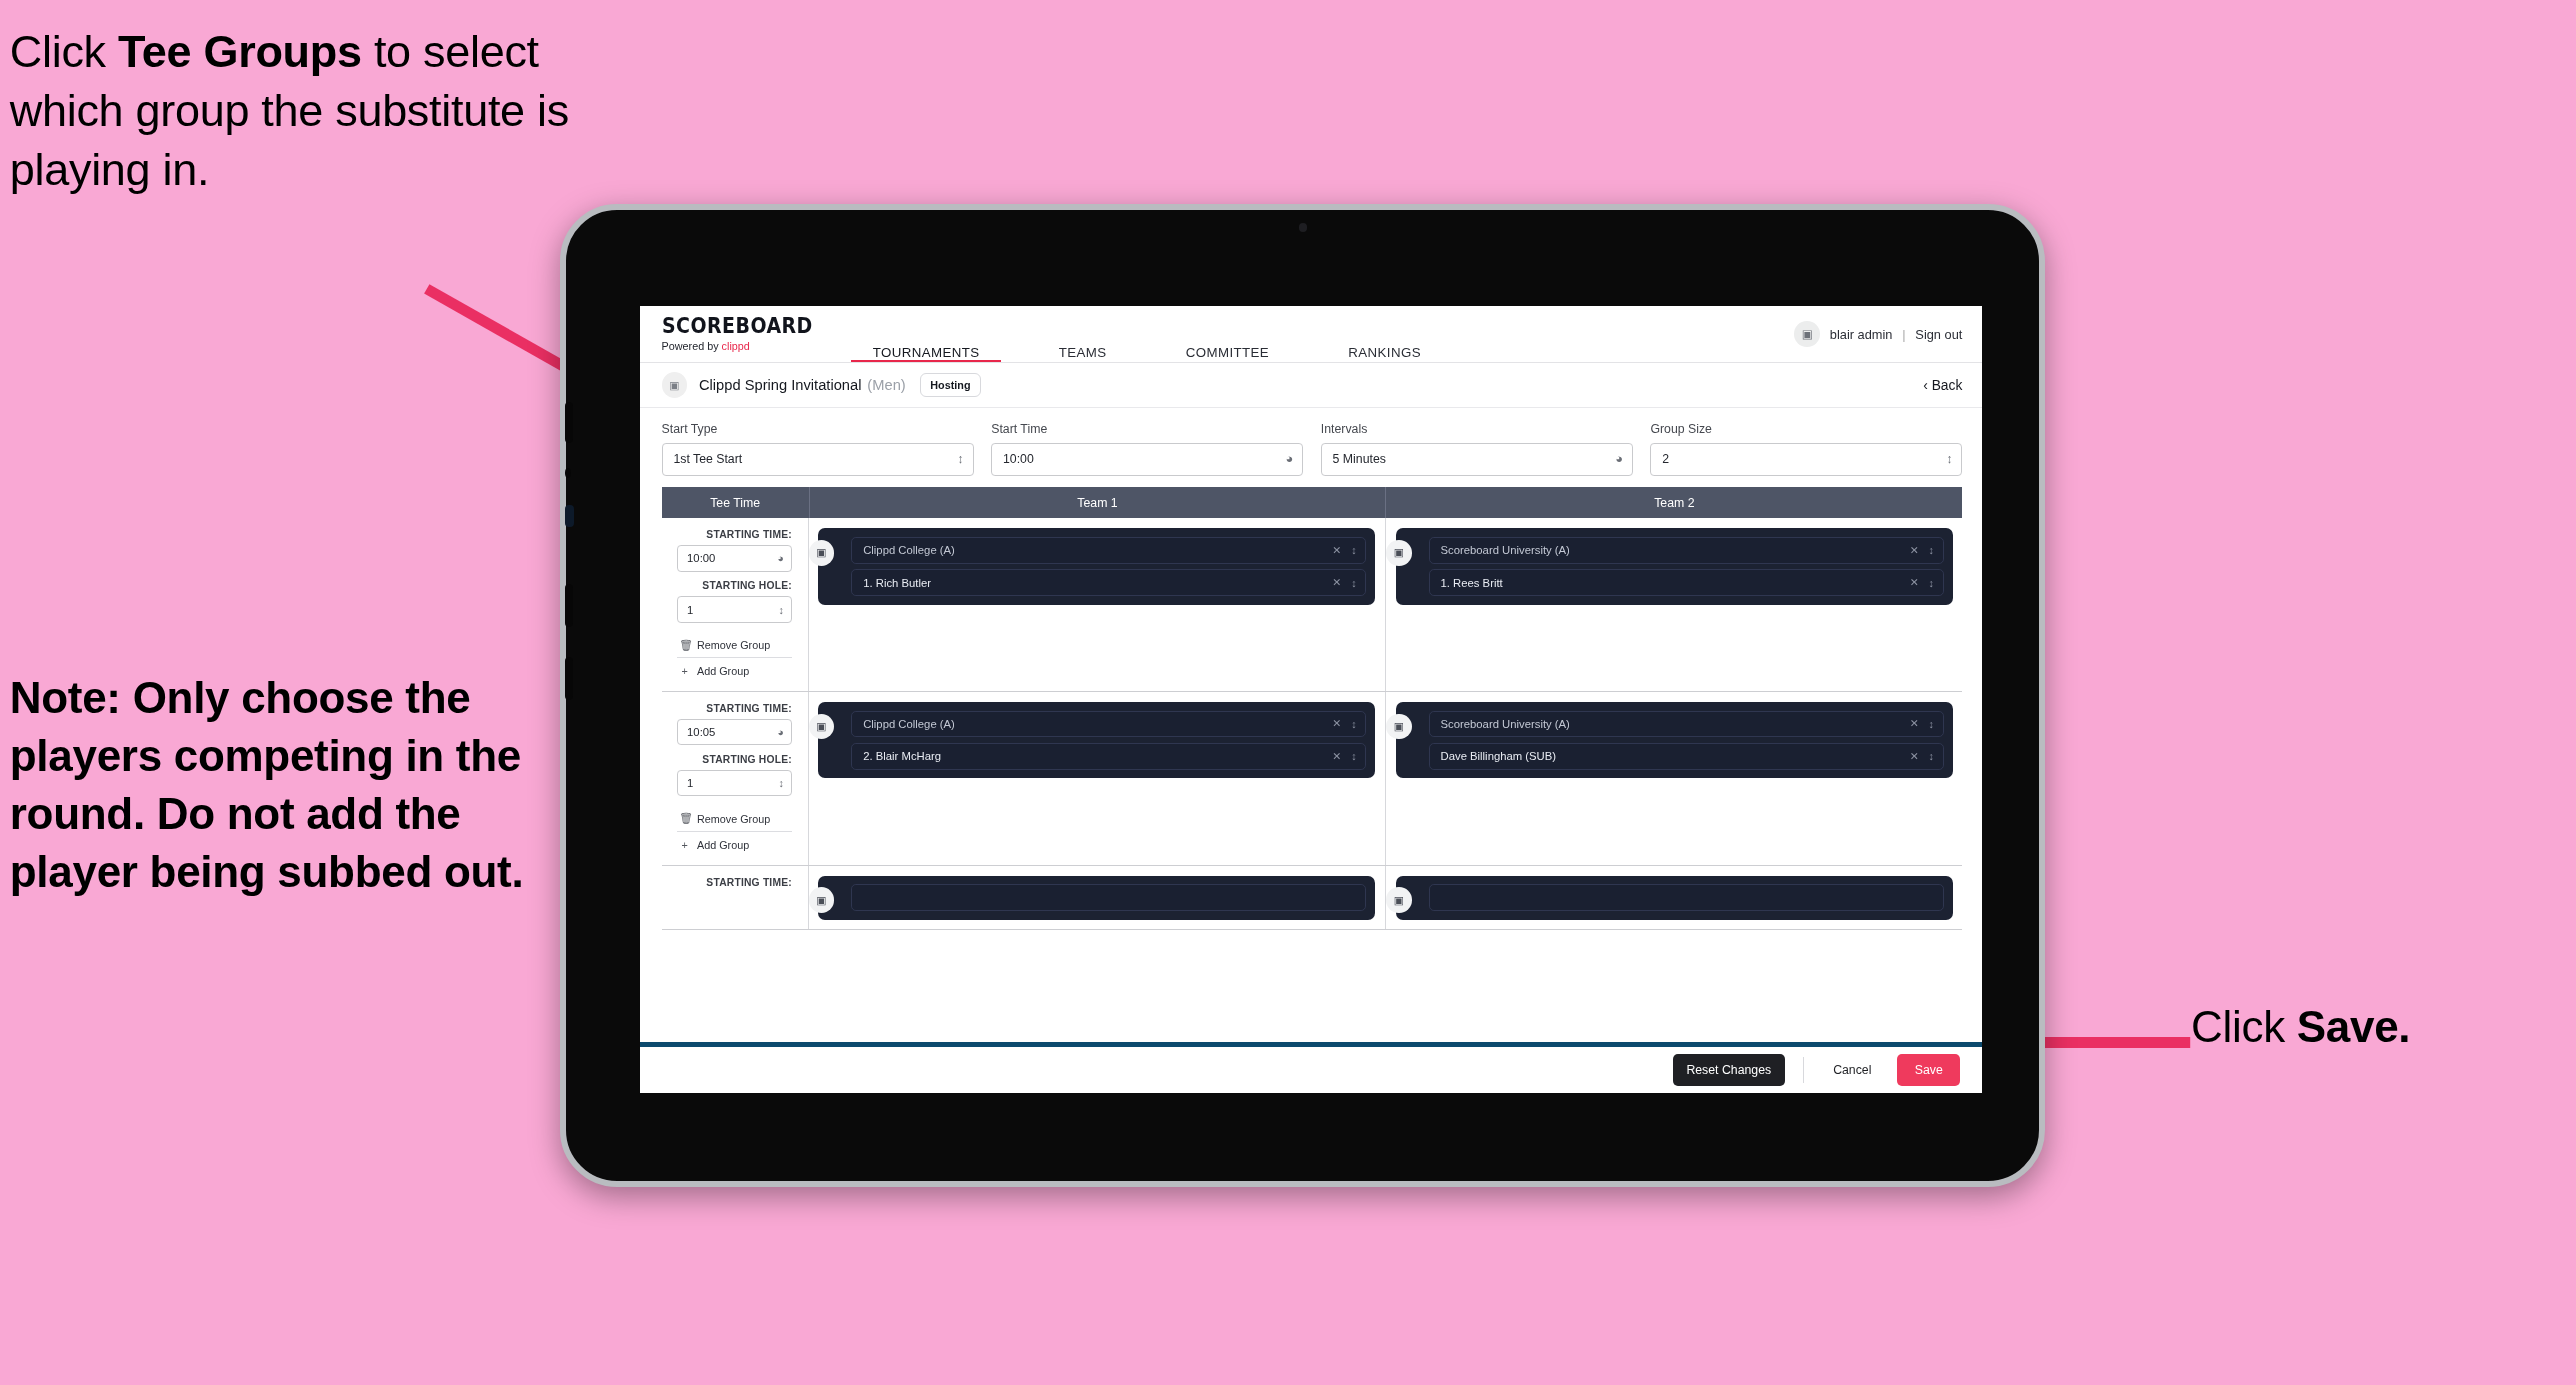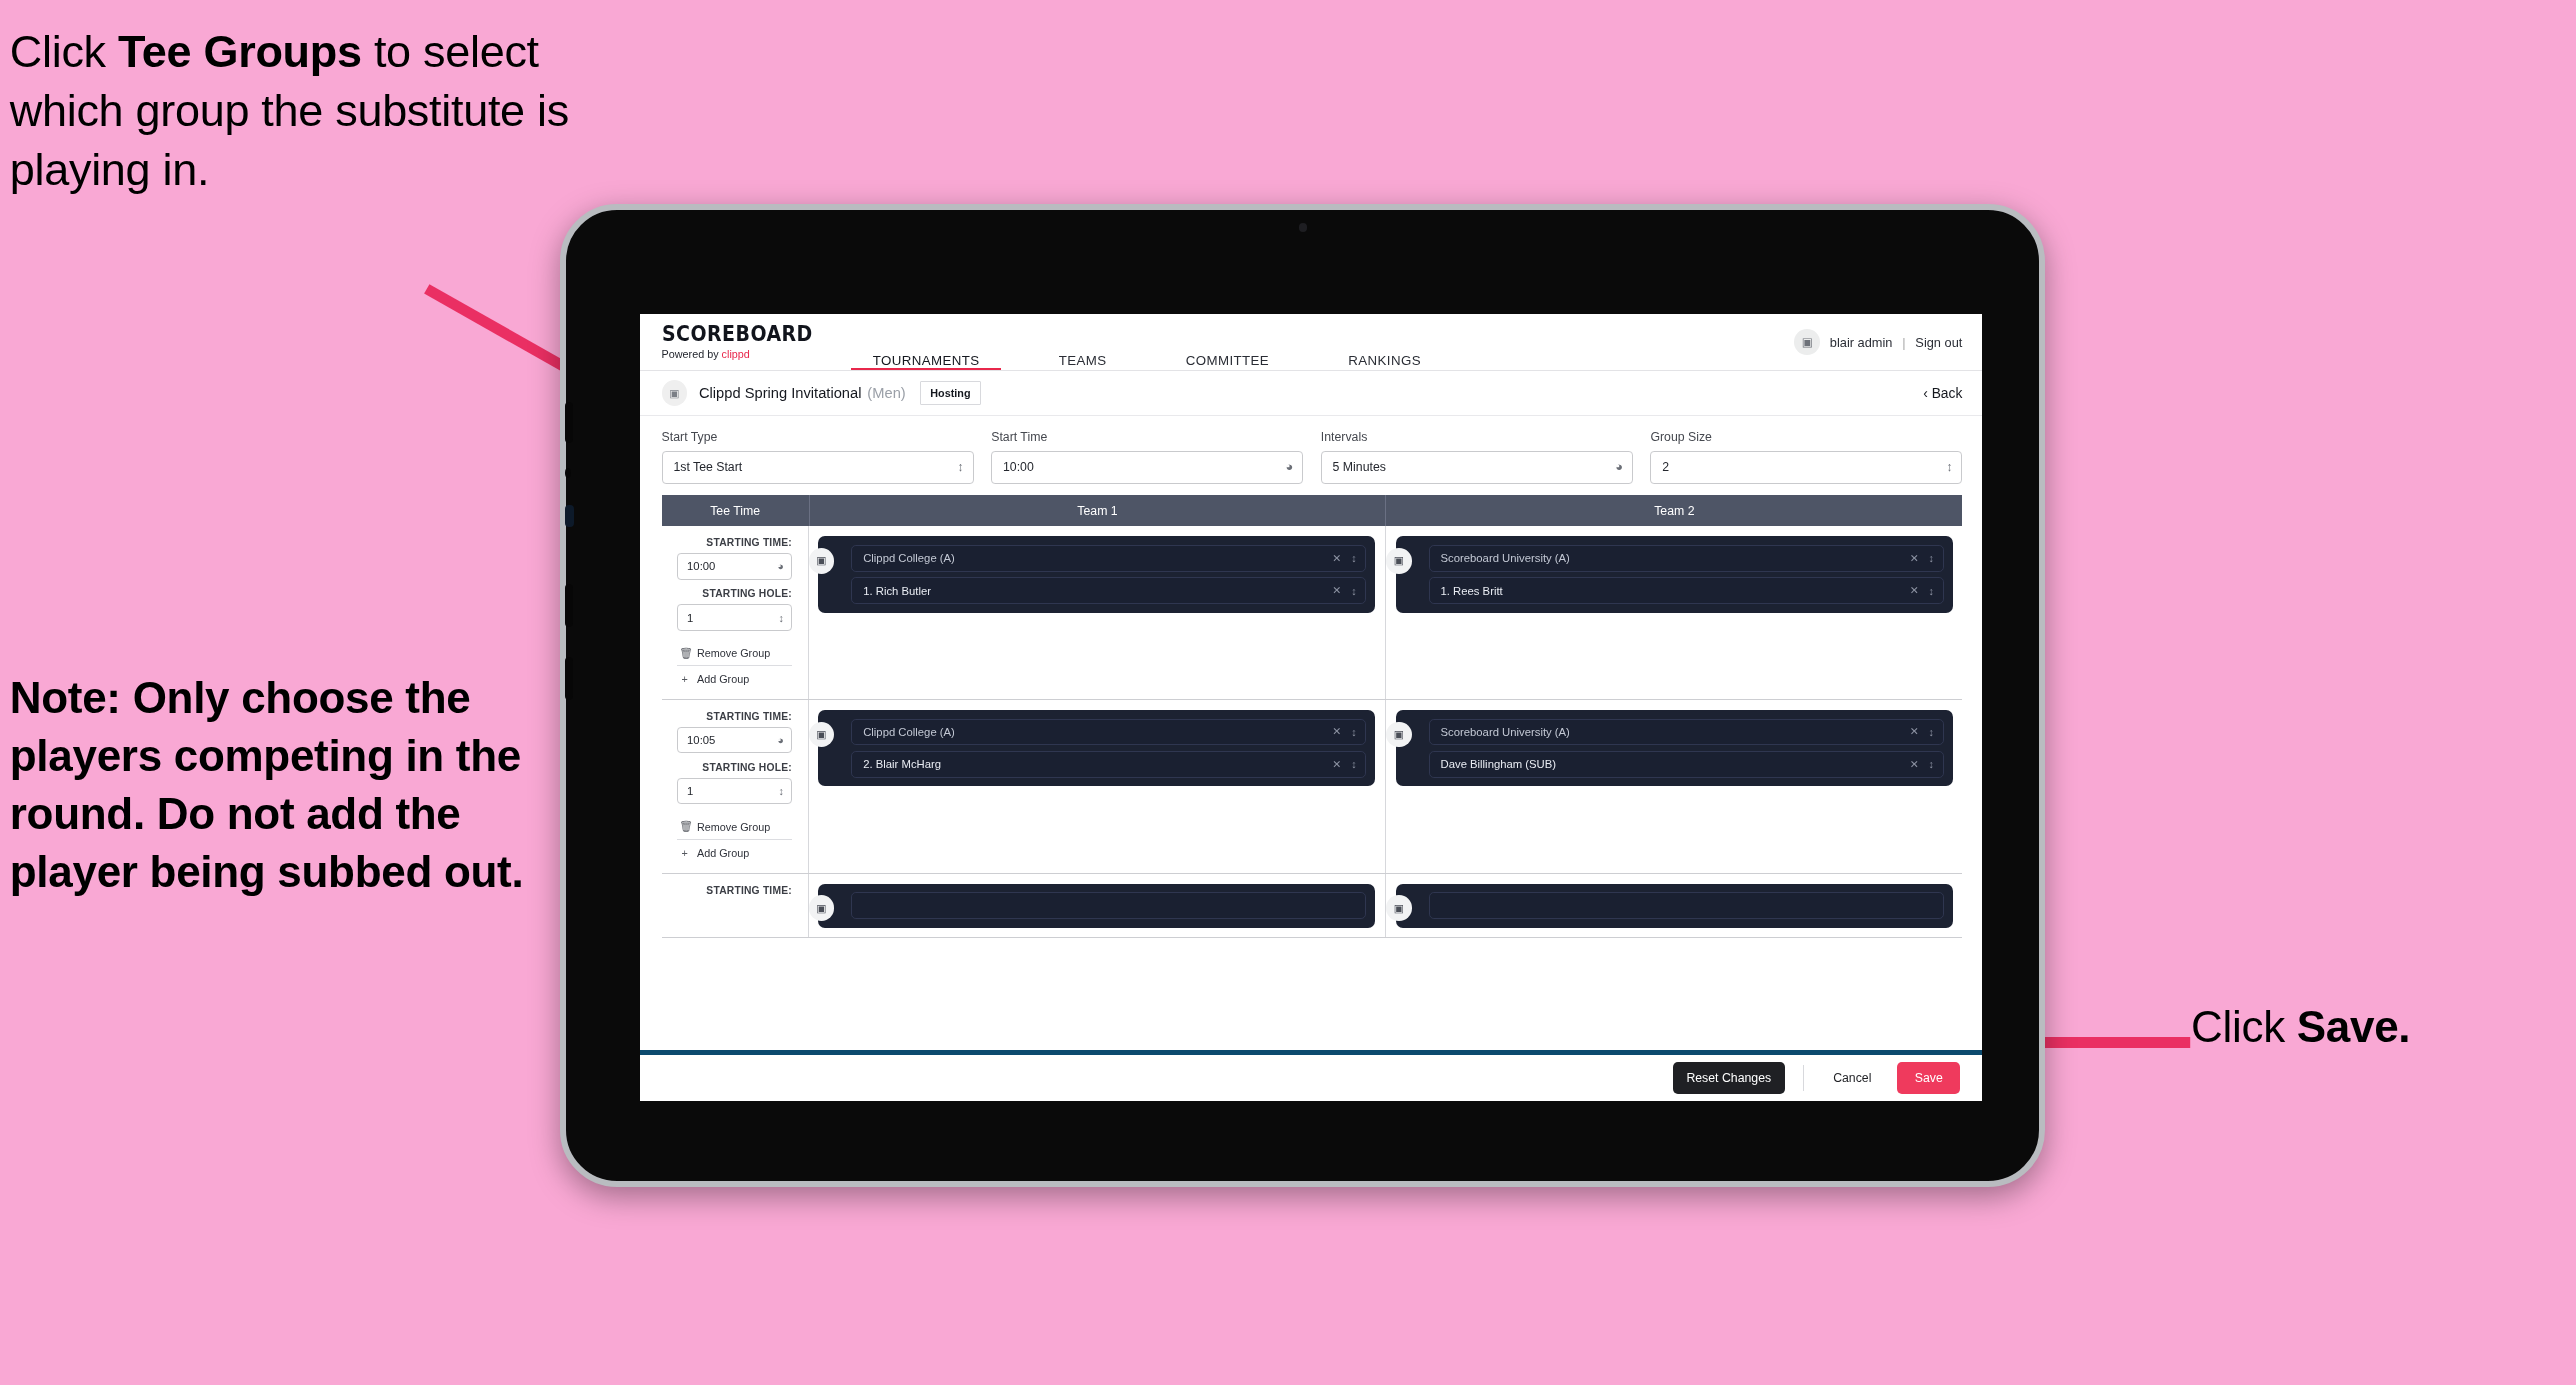--- a/index.html
+++ b/index.html
@@ -43,21 +43,21 @@
   .side-btn { position: absolute; left: -1px; border-radius: 3.9px; background: #070707; }
   #sb1 { top: 192px; width: 7.9px; height: 41px; }
   #sb2 { top: 258px; width: 5.9px; height: 9.8px; border-radius:50%; }
   #sb3 { top: 295px; width: 8.8px; height: 21.6px; background: #0d1a2a; }
   #sb4 { top: 374px; width: 7.9px; height: 43px; }
   #sb5 { top: 447px; width: 7.9px; height: 43px; }
 
   
   #screen {
     position: absolute;
-    left: 74px; top: 104px;
+    left: 74px; top: 96px;
     width: 1342px; height: 787px;
     background: #ffffff;
     overflow: hidden;
     display: flex; flex-direction: column;
   }
 
   
   #navbar {
     height: 57px; background: #fff; border-bottom: 1px solid #e3e3e6;
     display: flex; align-items: stretch; padding: 0 0 0 21.6px; flex: none;
@@ -92,21 +92,21 @@
     padding: 0 19.7px 0 21.6px; flex: none; background: #fff;
   }
   #tbar .ticon {
     width: 25.6px; height: 25.6px; border-radius: 50%; background: #efefef;
     display: flex; align-items:center; justify-content:center; color:#7b7f86; font-size:10.8px; margin-right: 11.8px;
   }
   #tbar .tname { font-size: 14.7px; color: #15181f; }
   #tbar .tgender { font-size: 14.7px; color: #9ba0a8; margin-left: 5.9px; }
   #tbar .badge {
     margin-left: 13.8px; font-size: 10.8px; font-weight: 700; color: #15181f;
-    border: 1px solid #d8d9dd; border-radius: 1px; padding: 4.9px 9.8px; background: #fff;
+    border: 1px solid #d8d9dd; border-radius: 6px; padding: 4.9px 9.8px; background: #fff;
   }
   #tbar .back { margin-left: auto; font-size: 13.8px; color: #15181f; cursor: pointer; }
 
   
   #settings { display: flex; gap: 17.7px; padding: 13.8px 19.7px 11.8px 21.6px; flex: none; }
   .field { flex: 1; display: flex; flex-direction: column; }
   .field label { font-size: 12.3px; color: #45484f; margin-bottom: 6.9px; }
   .inputbox {
     height: 33px; border: 1px solid #c9cacd; border-radius: 3.9px; background: #fff;
     display: flex; align-items: center; padding: 0 8.8px 0 10.8px;

